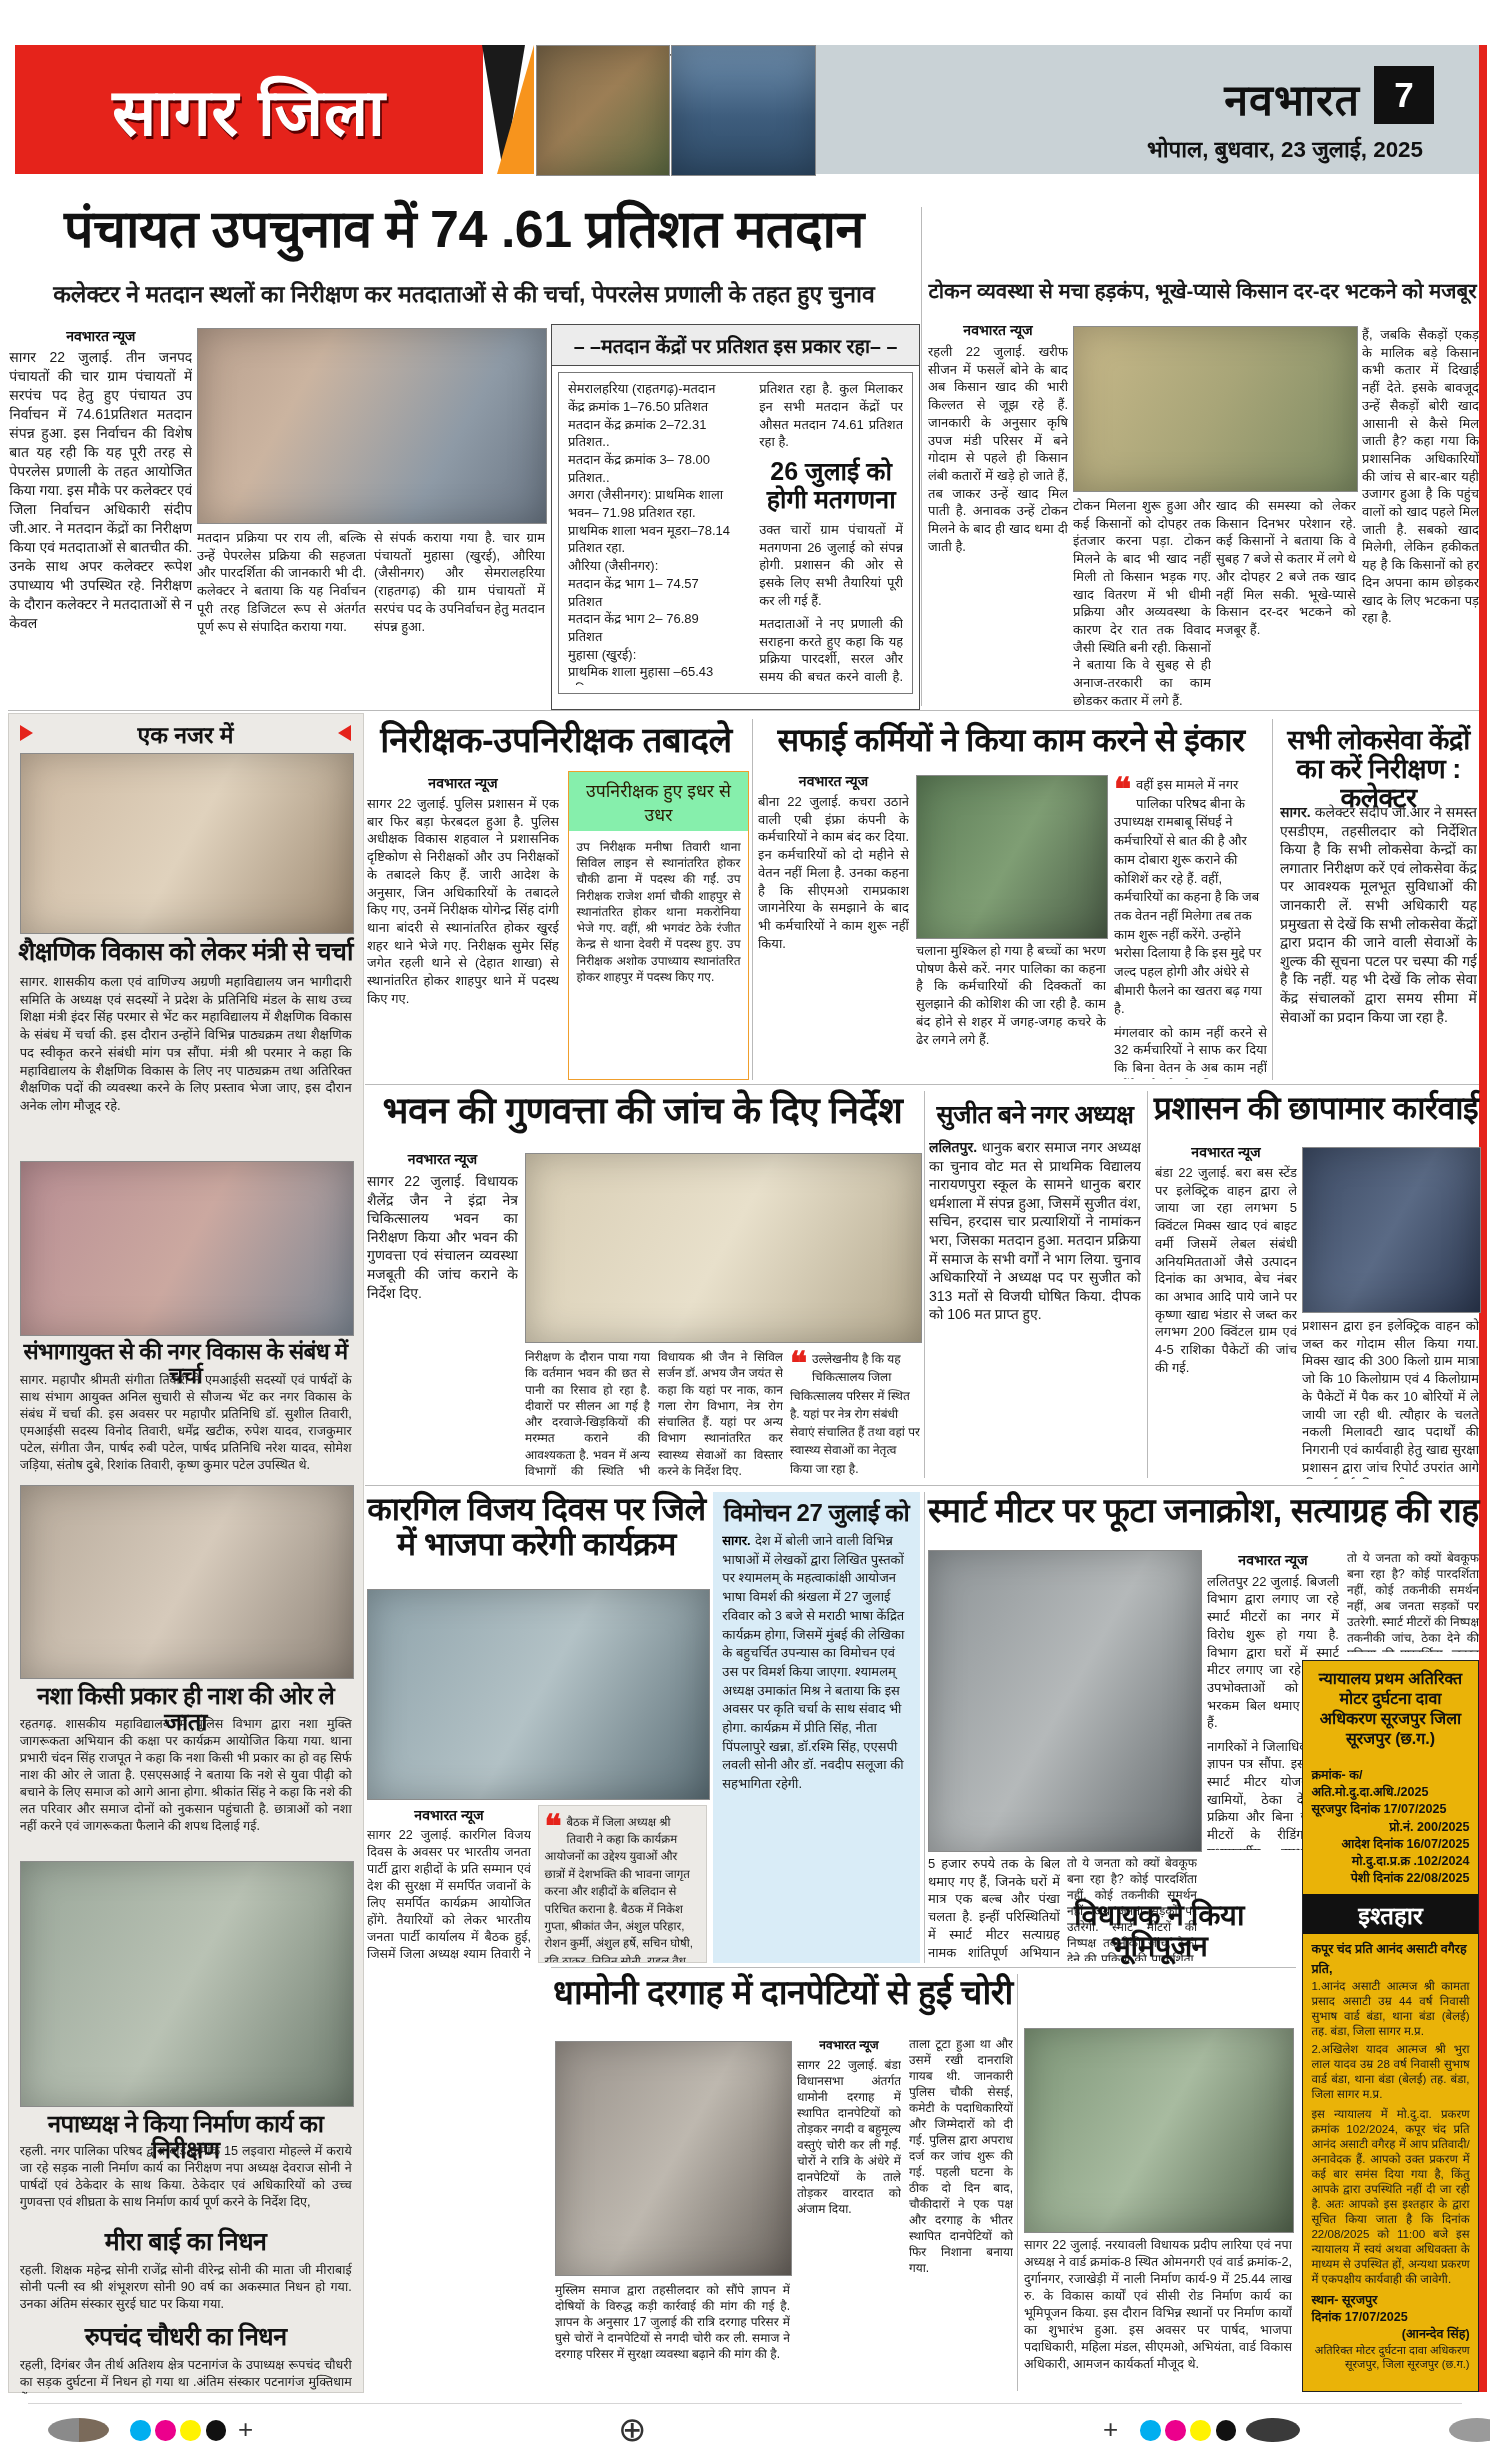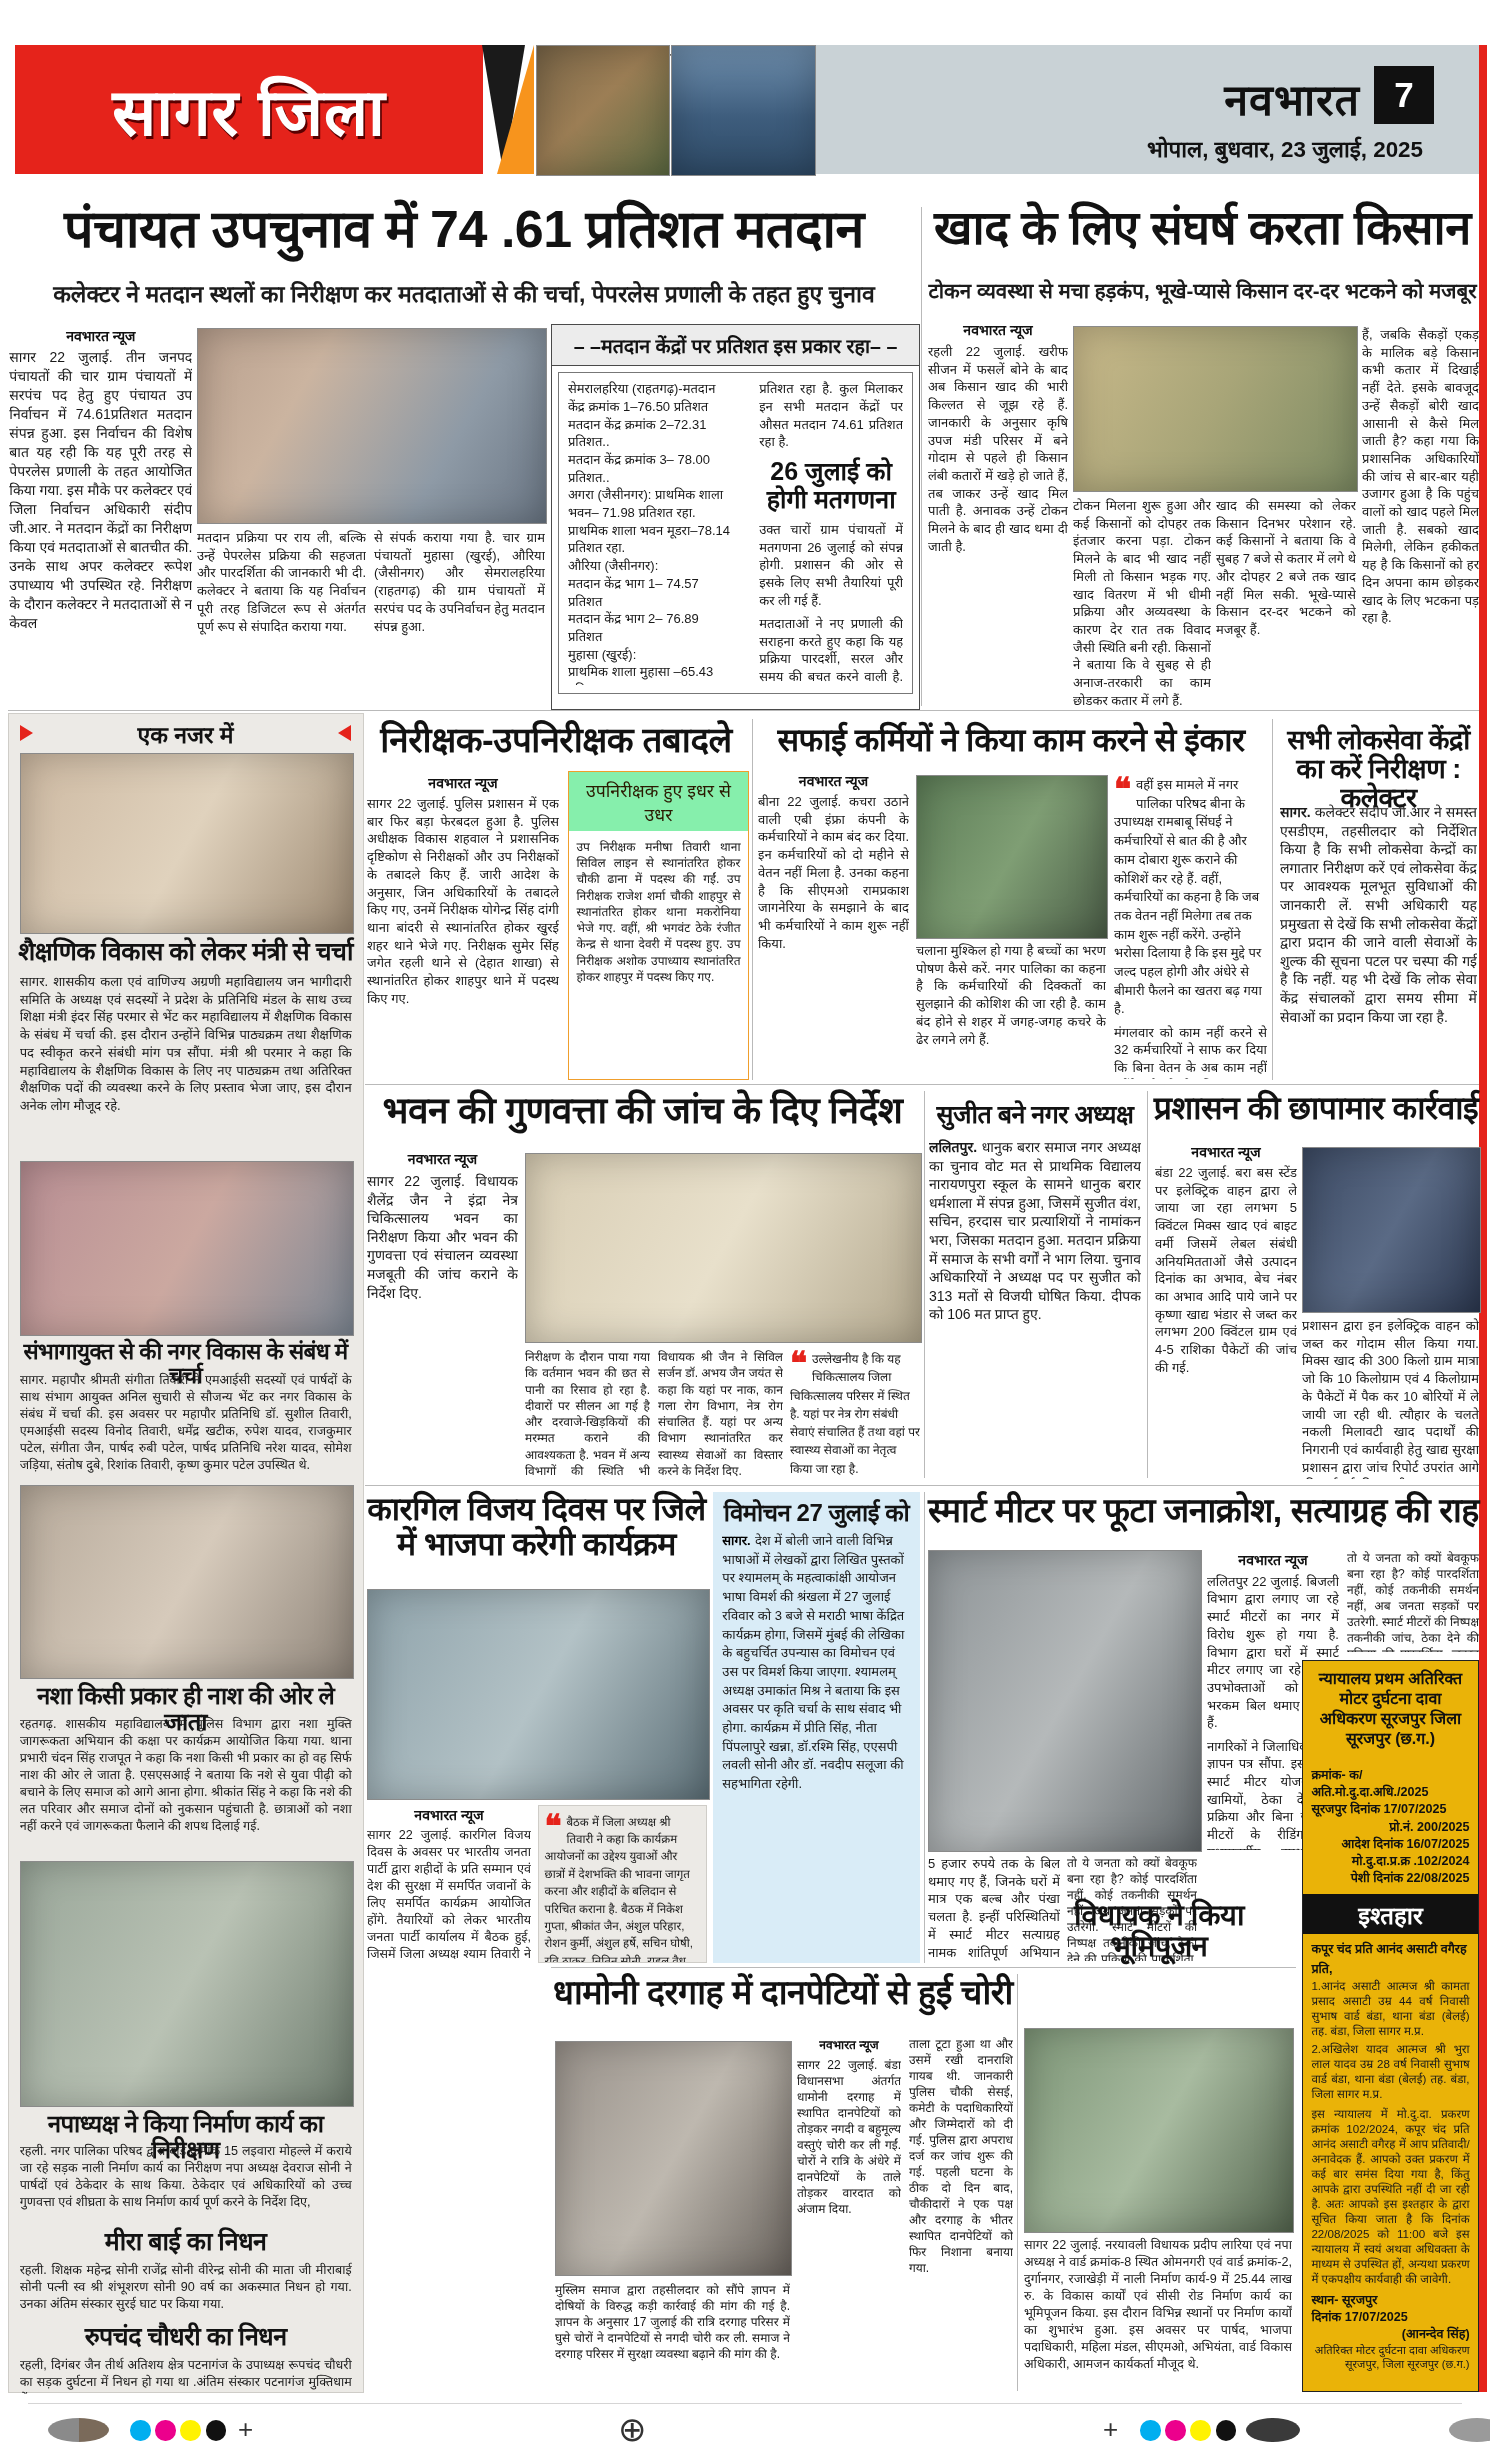--- a/index.html
+++ b/index.html
@@ -81,21 +81,20 @@
         <div class="bodytxt">प्रतिशत रहा है. कुल मिलाकर इन सभी मतदान केंद्रों पर औसत मतदान 74.61 प्रतिशत रहा है.</div>
         <div class="crosshead">26 जुलाई को होगी मतगणना</div>
         <div class="bodytxt">उक्त चारों ग्राम पंचायतों में मतगणना 26 जुलाई को संपन्न होगी. प्रशासन की ओर से इसके लिए सभी तैयारियां पूरी कर ली गई हैं.</div>
         <div class="bodytxt" style="margin-top:5.6px;">मतदाताओं ने नए प्रणाली की सराहना करते हुए कहा कि यह प्रक्रिया पारदर्शी, सरल और समय की बचत करने वाली है. निर्वाचन प्रक्रिया को लेकर न कहीं कोई विवाद हुआ और न ही किसी प्रकार की तकनीकी बाधा उत्पन्न हुई.</div>
       </div>
     </div>
   </div>
 
   <div class="abs vrule" style="left:921px;top:207px;height:499px;"></div>
 
-  <div class="abs hl" style="left:926px;top:203px;width:553px;font-size:47px;">खाद के लिए संघर्ष करता किसान</div>
   <div class="abs sub" style="left:926px;top:279px;width:553px;font-size:20.5px;">टोकन व्यवस्था से मचा हड़कंप, भूखे-प्यासे किसान दर-दर भटकने को मजबूर</div>
   <div class="abs byline" style="left:928px;top:320px;width:140px;">नवभारत न्यूज</div>
   <div class="abs bodytxt" style="left:928px;top:343px;width:140px;height:363px;">रहली 22 जुलाई. खरीफ सीजन में फसलें बोने के बाद अब किसान खाद की भारी किल्लत से जूझ रहे हैं. जानकारी के अनुसार कृषि उपज मंडी परिसर में बने गोदाम से पहले ही किसान लंबी कतारों में खड़े हो जाते हैं, तब जाकर उन्हें खाद मिल पाती है. अनावक उन्हें टोकन मिलने के बाद ही खाद थमा दी जाती है.</div>
   <div class="abs photo" style="left:1073px;top:326px;width:283px;height:164px;background:linear-gradient(120deg,#c9b98a,#a8a578 50%,#7d8b63);"></div>
   <div class="abs bodytxt" style="left:1073px;top:497px;width:138px;height:209px;">टोकन मिलना शुरू हुआ और कई किसानों को दोपहर तक इंतजार करना पड़ा. टोकन मिलने के बाद भी खाद नहीं मिली तो किसान भड़क गए. खाद वितरण में भी धीमी प्रक्रिया और अव्यवस्था के कारण देर रात तक विवाद जैसी स्थिति बनी रही. किसानों ने बताया कि वे सुबह से ही अनाज-तरकारी का काम छोड़कर कतार में लगे हैं.</div>
   <div class="abs bodytxt" style="left:1216px;top:497px;width:140px;height:209px;">खाद की समस्या को लेकर किसान दिनभर परेशान रहे. कई किसानों ने बताया कि वे सुबह 7 बजे से कतार में लगे थे और दोपहर 2 बजे तक खाद नहीं मिल सकी. भूखे-प्यासे किसान दर-दर भटकने को मजबूर हैं.</div>
   <div class="abs bodytxt" style="left:1362px;top:326px;width:117px;height:380px;">हैं, जबकि सैकड़ों एकड़ के मालिक बड़े किसान कभी कतार में दिखाई नहीं देते. इसके बावजूद उन्हें सैकड़ों बोरी खाद आसानी से कैसे मिल जाती है? कहा गया कि प्रशासनिक अधिकारियों की जांच से बार-बार यही उजागर हुआ है कि पहुंच वालों को खाद पहले मिल जाती है. सबको खाद मिलेगी, लेकिन हकीकत यह है कि किसानों को हर दिन अपना काम छोड़कर खाद के लिए भटकना पड़ रहा है.</div>
 
   <div class="abs hrule" style="left:7.5px;top:710px;width:1471px;"></div>
 

